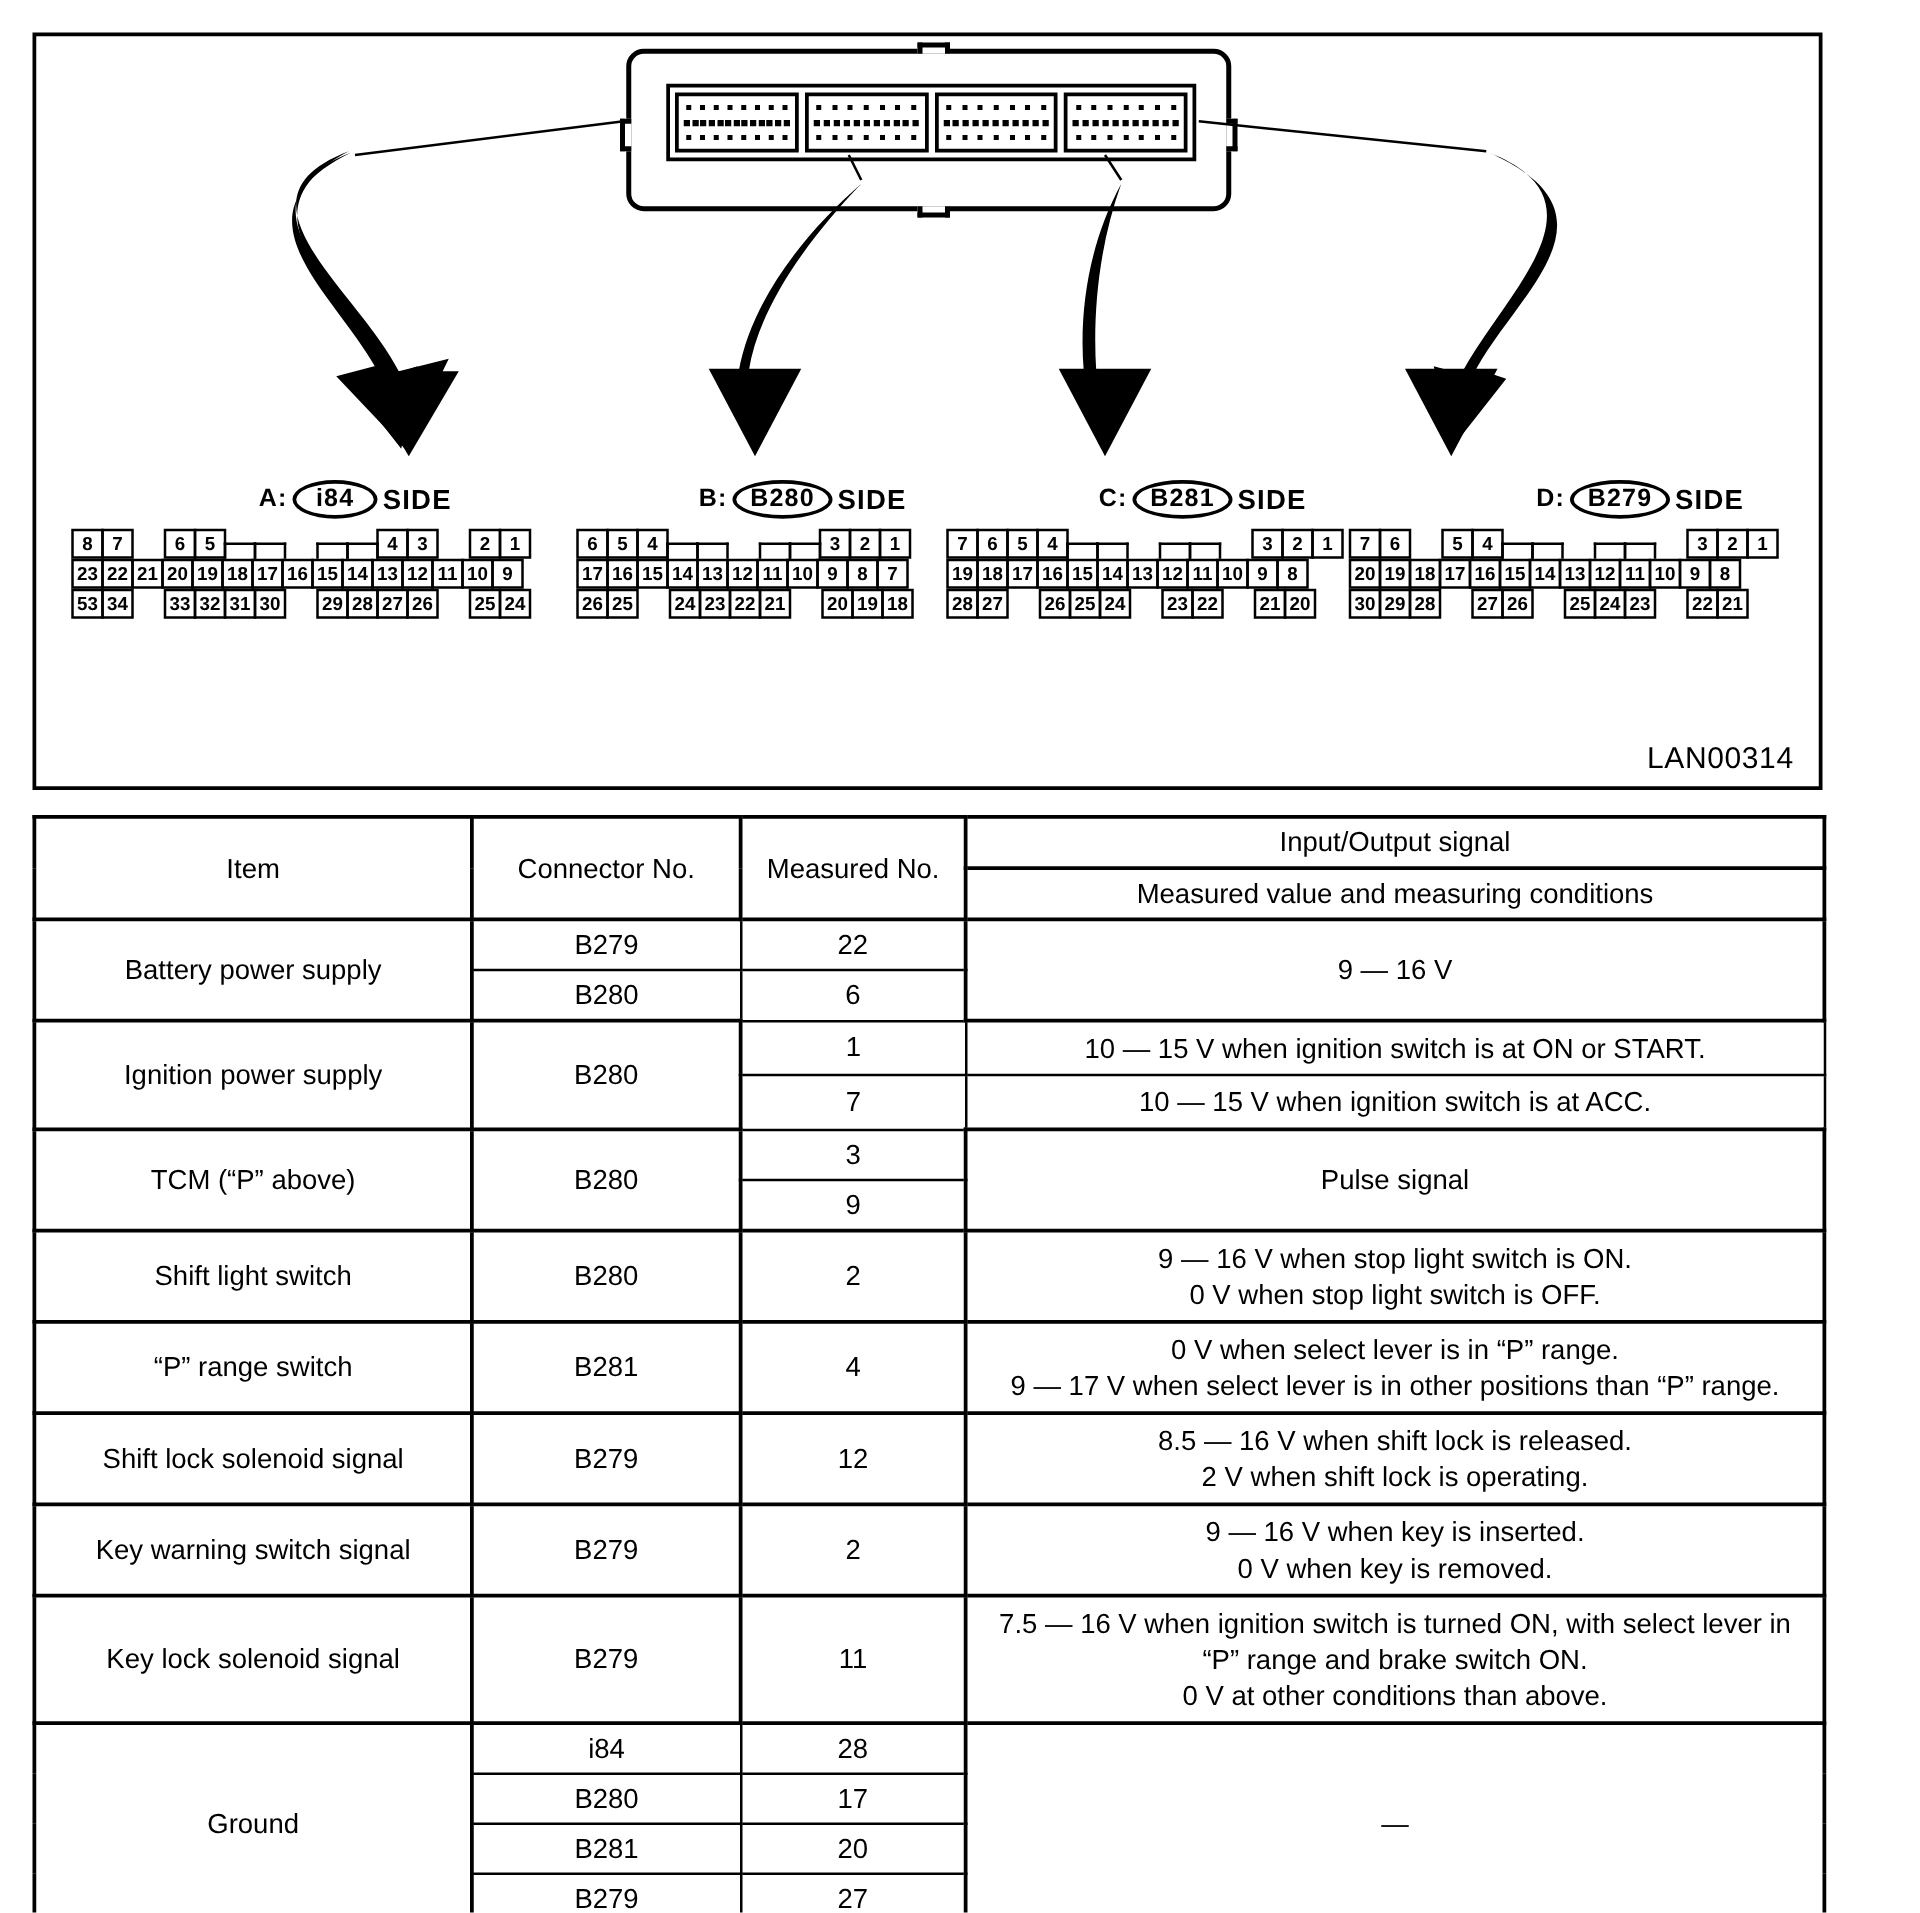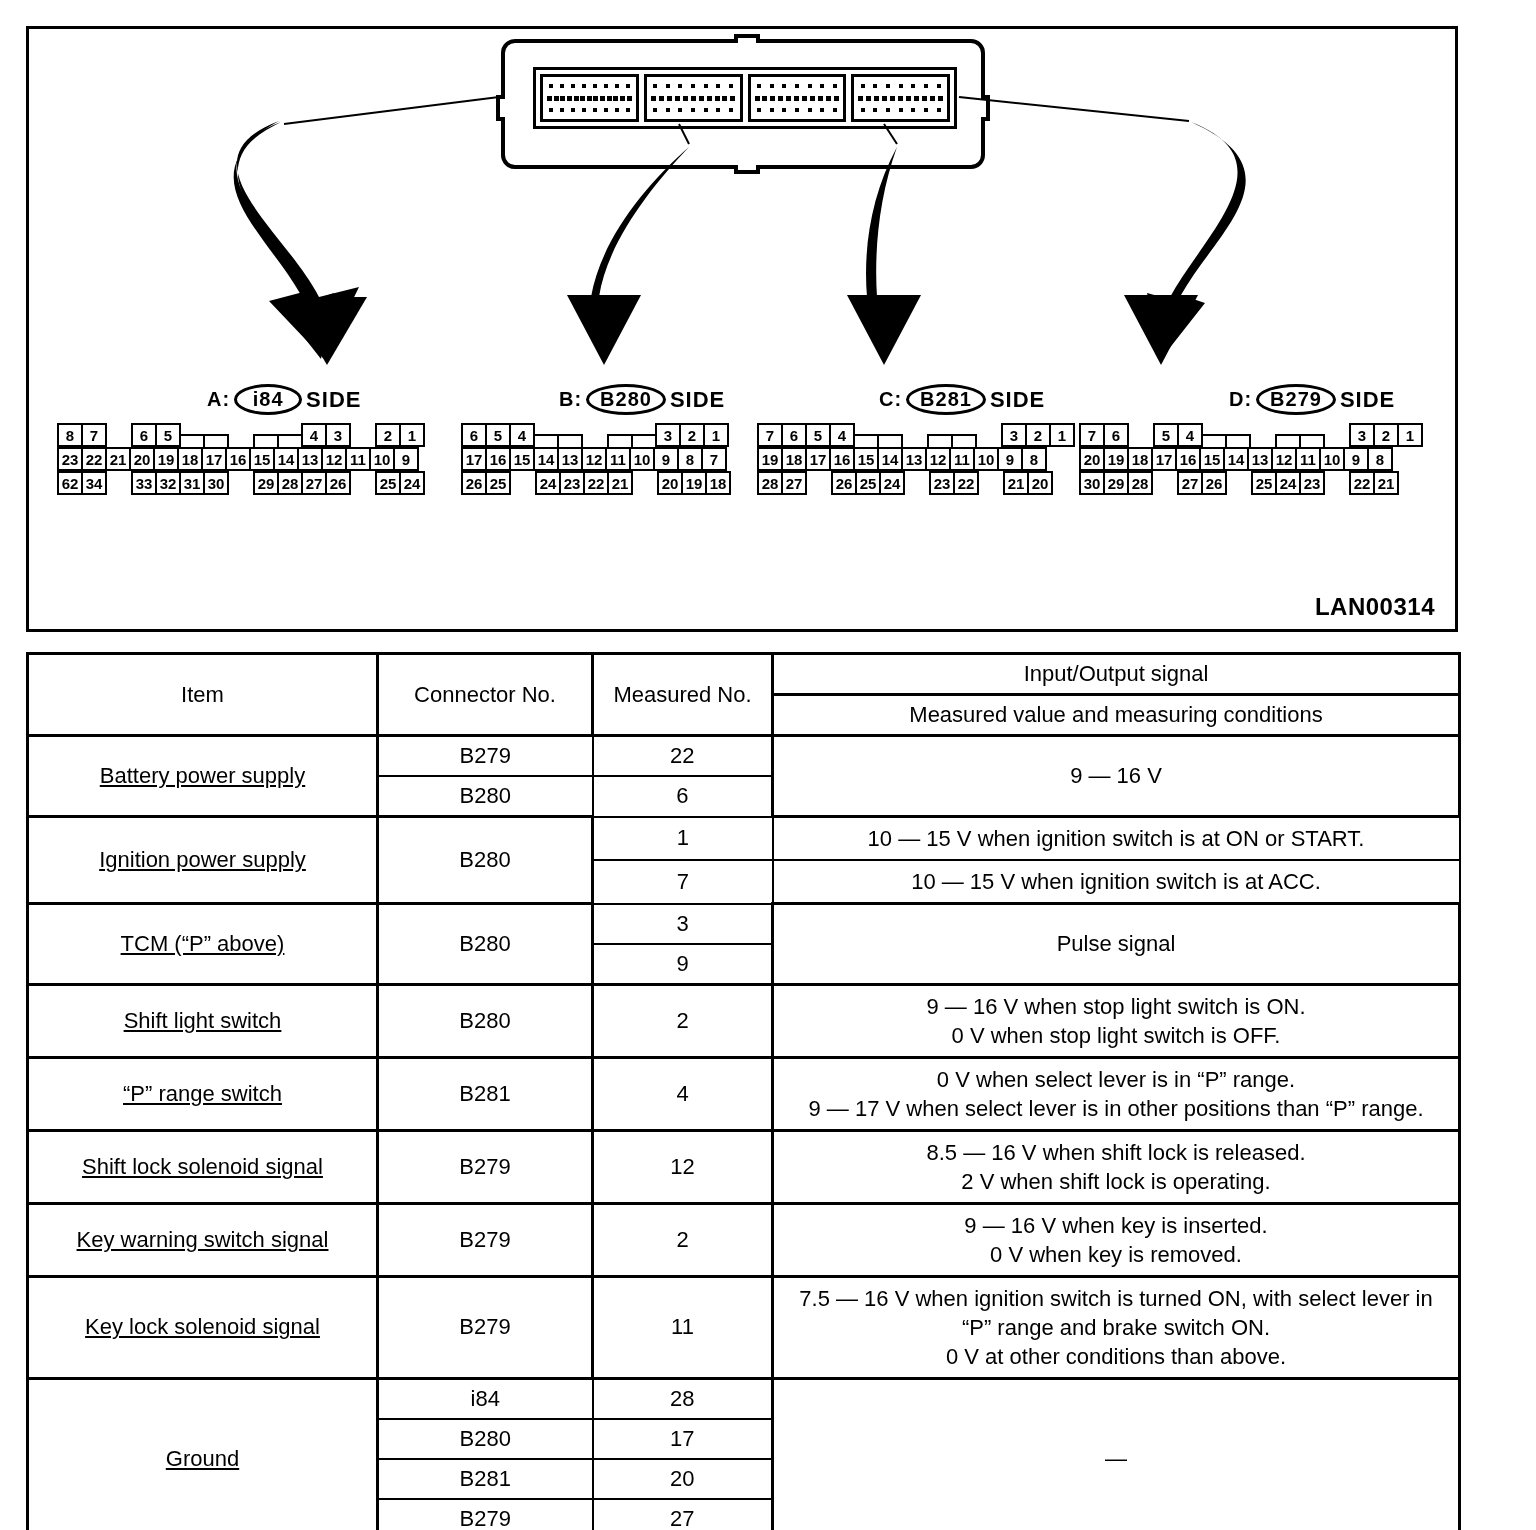--- a/index.html
+++ b/index.html
@@ -18,41 +18,41 @@
   .ecu-ear.r{right:-9px;top:52px;border-left:none;}
 
   .conn-strip{position:absolute;left:28px;top:24px;width:424px;height:62px;border:3px solid #000;box-sizing:border-box;display:flex;gap:5px;padding:4px;background:#fff;}
   .conn-blk{flex:1;border:3px solid #000;box-sizing:border-box;position:relative;background:#fff;display:flex;flex-direction:column;justify-content:space-evenly;padding:2px 2px;}
   .pinrow{display:flex;justify-content:space-around;align-items:center;height:10px;}
   .pindot{width:4px;height:4px;background:#000;}
   .pinrow.mid{justify-content:space-between;padding:0 2px;}
   .pinrow.mid .pindot{width:5px;height:5px;}
 
   .arrow{position:absolute;}
-  .code{position:absolute;right:20px;bottom:8px;font-size:24px;font-weight:700;letter-spacing:.5px;}
+  .code{position:absolute;right:20px;bottom:8px;font-size:24px;font-weight:400;letter-spacing:.5px;}
 
   
   .connector{position:absolute;}
   .conn-title{font-size:20px;font-weight:bold;letter-spacing:1px;white-space:nowrap;display:flex;align-items:center;gap:4px;margin-bottom:8px;}
   .conn-title .oval{display:inline-flex;align-items:center;justify-content:center;border:3px solid #000;border-radius:50%;padding:1px 11px;font-weight:bold;font-size:20px;min-width:40px;}
   .conn-title .side{font-size:22px;font-weight:bold;}
 
   .pingrid{position:relative;}
   .pgrow{display:flex;height:24px;}
   .cell{width:26px;height:24px;box-sizing:border-box;display:flex;align-items:center;justify-content:center;font-size:15px;font-weight:bold;line-height:1;font-family:"Liberation Sans",sans-serif;}
   .cell.on{border:2px solid #000;margin-left:-2px;}
   .cell.off{border:none;}
   .cell.tab{border:2px solid #000;border-bottom:none;margin-left:-2px;height:13px;align-self:flex-end;}
 
   
   table.spec{position:absolute;left:26px;top:652px;width:1432px;border-collapse:collapse;table-layout:fixed;background:#fff;}
   table.spec td,table.spec th{border:2px solid #000;font-weight:400;font-size:22px;padding:6px 10px;vertical-align:middle;text-align:center;}
   table.spec .outer{border-width:3px;}
   col.c1{width:350px;}col.c2{width:215px;}col.c3{width:180px;}col.c4{width:687px;}
-  td.item{text-align:left;padding-left:16px;font-size:22px;text-decoration:underline;}
+  td.item{text-align:left;padding-left:16px;font-size:22px;}
   td.sig{font-size:21.5px;line-height:1.32;padding:8px 12px;}
   th.hd{font-size:22px;font-weight:400;}
 </style>
 </head>
 <body>
 
 <div class="page">
 
   <div class="illus">
 
@@ -265,21 +265,21 @@
             <span class="cell on">16</span>
             <span class="cell on">15</span>
             <span class="cell on">14</span>
             <span class="cell on">13</span>
             <span class="cell on">12</span>
             <span class="cell on">11</span>
             <span class="cell on">10</span>
             <span class="cell on">9</span>
         </div>
         <div class="pgrow">
-          <span class="cell on">62</span>
+          <span class="cell on">53</span>
             <span class="cell on">34</span>
             <span class="cell off"></span>
             <span class="cell on">33</span>
             <span class="cell on">32</span>
             <span class="cell on">31</span>
             <span class="cell on">30</span>
             <span class="cell off"></span>
             <span class="cell on">29</span>
             <span class="cell on">28</span>
             <span class="cell on">27</span>

